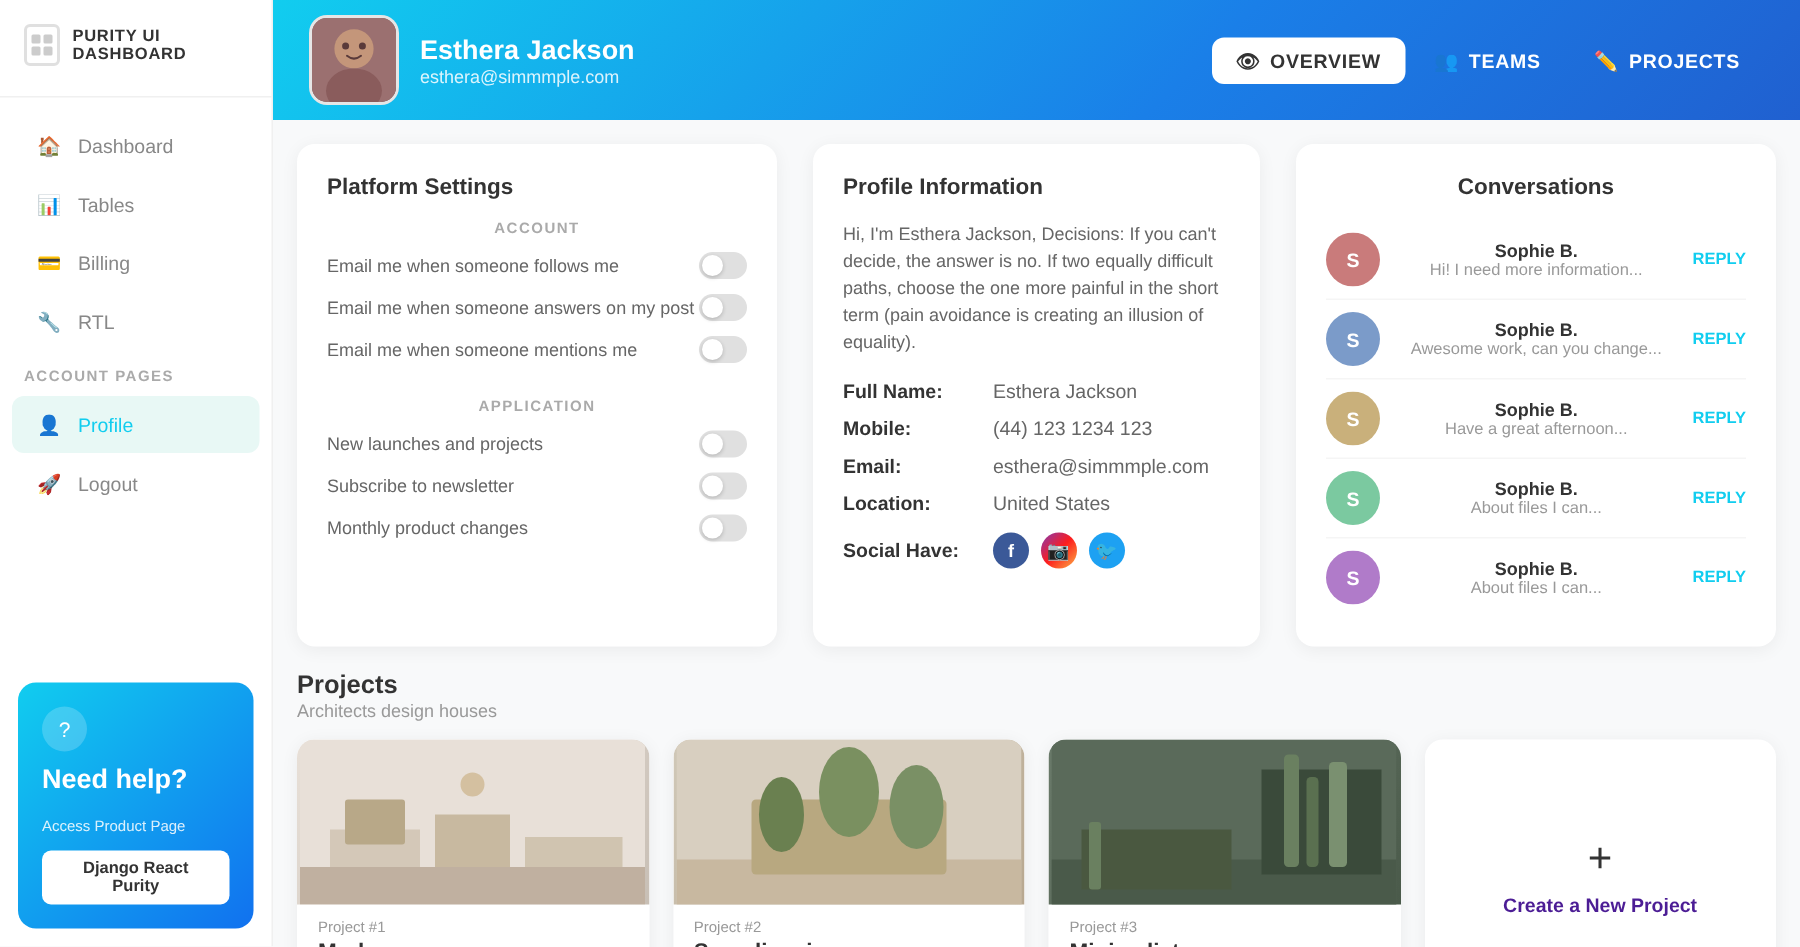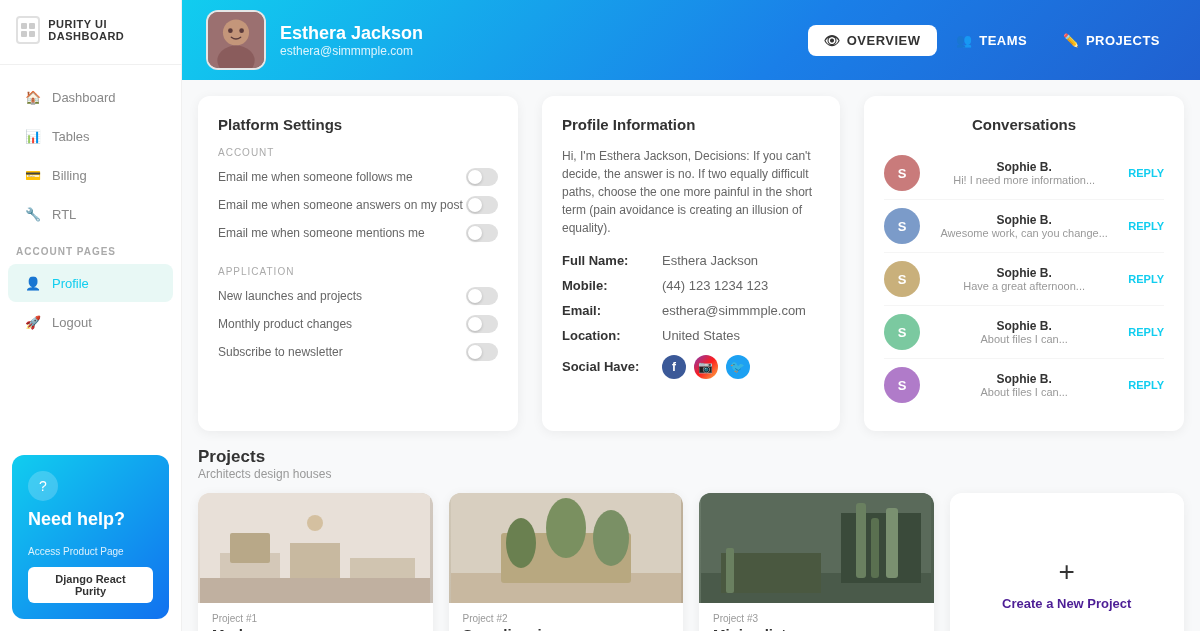--- a/index.html
+++ b/index.html
@@ -153,25 +153,26 @@
       border-radius: 12px;
       padding: 20px;
       box-shadow: 0 2px 12px rgba(0,0,0,0.06);
     }
     .card-title { font-size: 15px; font-weight: 700; color: #333; margin-bottom: 14px; }
 
     
     .platform-card { flex: 0 0 320px; }
     .settings-section-title {
       font-size: 10px;
-      font-weight: 400;
+      font-weight: 700;
       color: #aaa;
       letter-spacing: 1px;
       text-transform: uppercase;
       margin-bottom: 10px;
+      text-align: center;
     }
     .setting-row {
       display: flex;
       align-items: center;
       justify-content: space-between;
       margin-bottom: 10px;
     }
     .setting-label { font-size: 12px; color: #666; }
     .toggle {
       width: 32px; height: 18px;
@@ -399,25 +400,25 @@
           <span class="setting-label">Email me when someone mentions me</span>
           <div class="toggle"></div>
         </div>
         <div class="app-section">
           <div class="settings-section-title">APPLICATION</div>
           <div class="setting-row">
             <span class="setting-label">New launches and projects</span>
             <div class="toggle"></div>
           </div>
           <div class="setting-row">
+            <span class="setting-label">Subscribe to newsletter</span>
+            <div class="toggle"></div>
+          </div>
+          <div class="setting-row">
             <span class="setting-label">Monthly product changes</span>
-            <div class="toggle"></div>
-          </div>
-          <div class="setting-row">
-            <span class="setting-label">Subscribe to newsletter</span>
             <div class="toggle"></div>
           </div>
         </div>
       </div>
 
       <div class="card profile-card">
         <div class="card-title">Profile Information</div>
         <div class="profile-bio">Hi, I'm Esthera Jackson, Decisions: If you can't decide, the answer is no. If two equally difficult paths, choose the one more painful in the short term (pain avoidance is creating an illusion of equality).</div>
         <div class="profile-field">
           <span class="profile-field-label">Full Name:</span>

